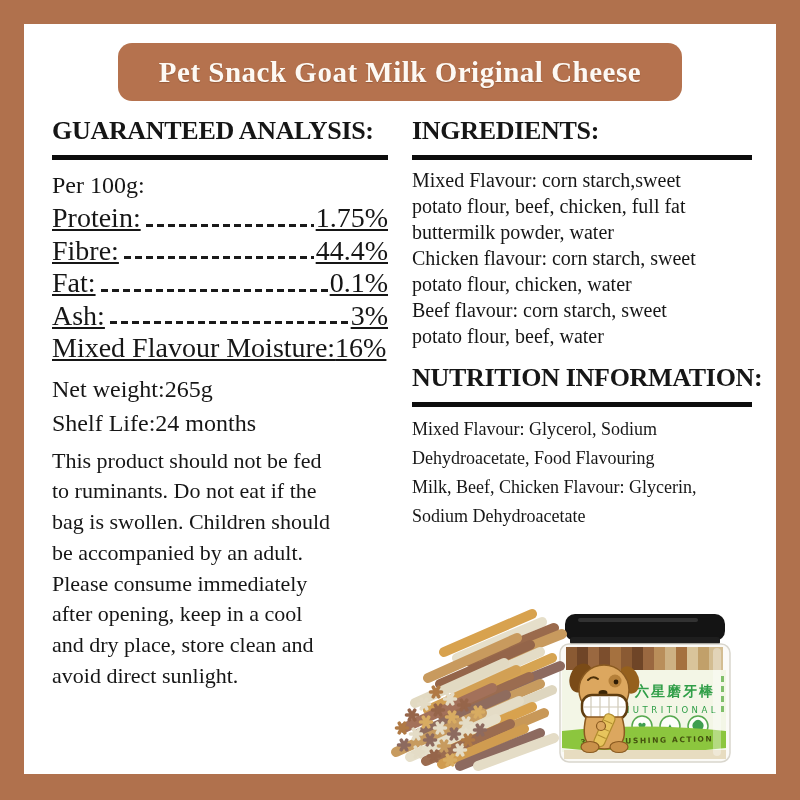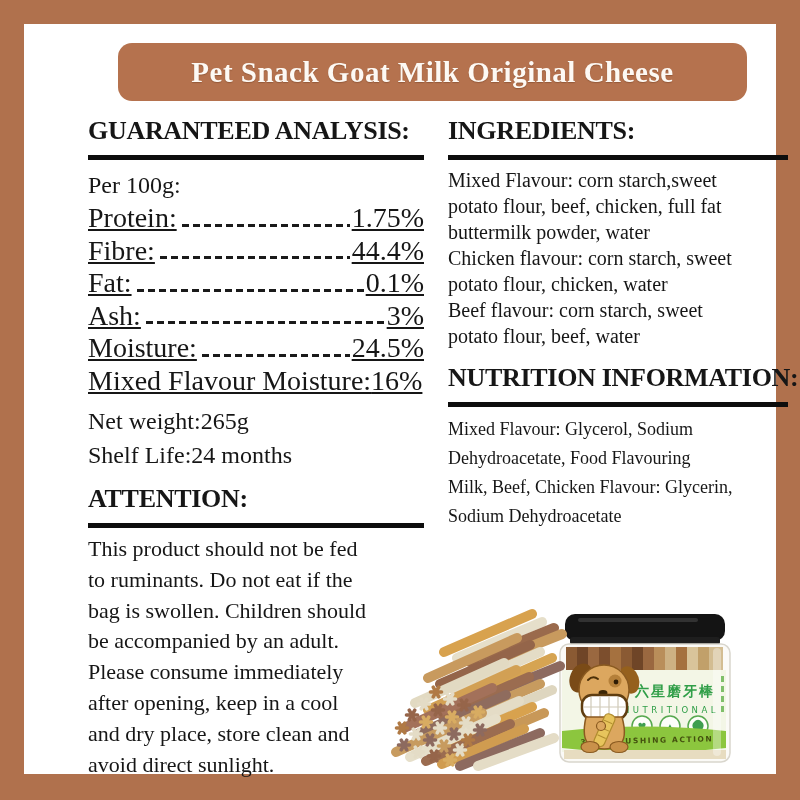--- a/index.html
+++ b/index.html
@@ -16,30 +16,30 @@
     font-family:"Liberation Serif","DejaVu Serif",serif;
     color:var(--ink);
     position:relative;
     overflow:hidden;
   }
   .sheet{
     position:absolute;left:24px;top:24px;width:752px;height:750px;
     background:#ffffff;
   }
   .banner{
-    position:absolute;left:94px;top:19px;width:629px;height:58px;
+    position:absolute;left:94px;top:19px;width:564px;height:58px;
     background:var(--banner-brown);
     border-radius:14px;
     display:flex;align-items:center;justify-content:center;
   }
   .banner span{
     color:#fdf9f4;font-size:29px;font-weight:700;letter-spacing:.5px;
     text-shadow:0 1px 1px rgba(90,45,20,.35);
   }
-  .col{position:absolute;top:90px;margin-left:36px;}
+  .col{position:absolute;top:90px;}
   .col-left{left:28px;width:336px;}
   .col-right{left:388px;width:340px;}
   h2.sec{
     font-size:26px;font-weight:700;letter-spacing:-.3px;line-height:34px;
     padding-bottom:7px;border-bottom:5px solid #0d0d0d;
     white-space:nowrap;
   }
   .per{font-size:24px;line-height:33px;margin-top:9px;}
   .arow{
     display:flex;align-items:center;
@@ -89,37 +89,31 @@
     <div class="arow">
       <span>Fat:</span>
       <span class="leader"></span>
       <span>0.1%</span>
     </div>
     <div class="arow">
       <span>Ash:</span>
       <span class="leader"></span>
       <span>3%</span>
     </div>
-    <div class="arow">
-      <span>Moisture:</span>
-      <span class="leader"></span>
-      <span>24.5%</span>
-    </div>
     <div class="arow noleader">
       <span>Mixed Flavour Moisture:</span>
 
       <span>16%</span>
     </div>
 
     <div class="meta-block">
       <div class="meta">Net weight:265g</div>
       <div class="meta">Shelf Life:24 months</div>
     </div>
 
-    <h2 class="sec att-head">ATTENTION:</h2>
     <div class="para">This product should not be fed
 to ruminants. Do not eat if the
 bag is swollen. Children should
 be accompanied by an adult.
 Please consume immediately
 after opening, keep in a cool
 and dry place, store clean and
 avoid direct sunlight.</div>
   </div>
 

